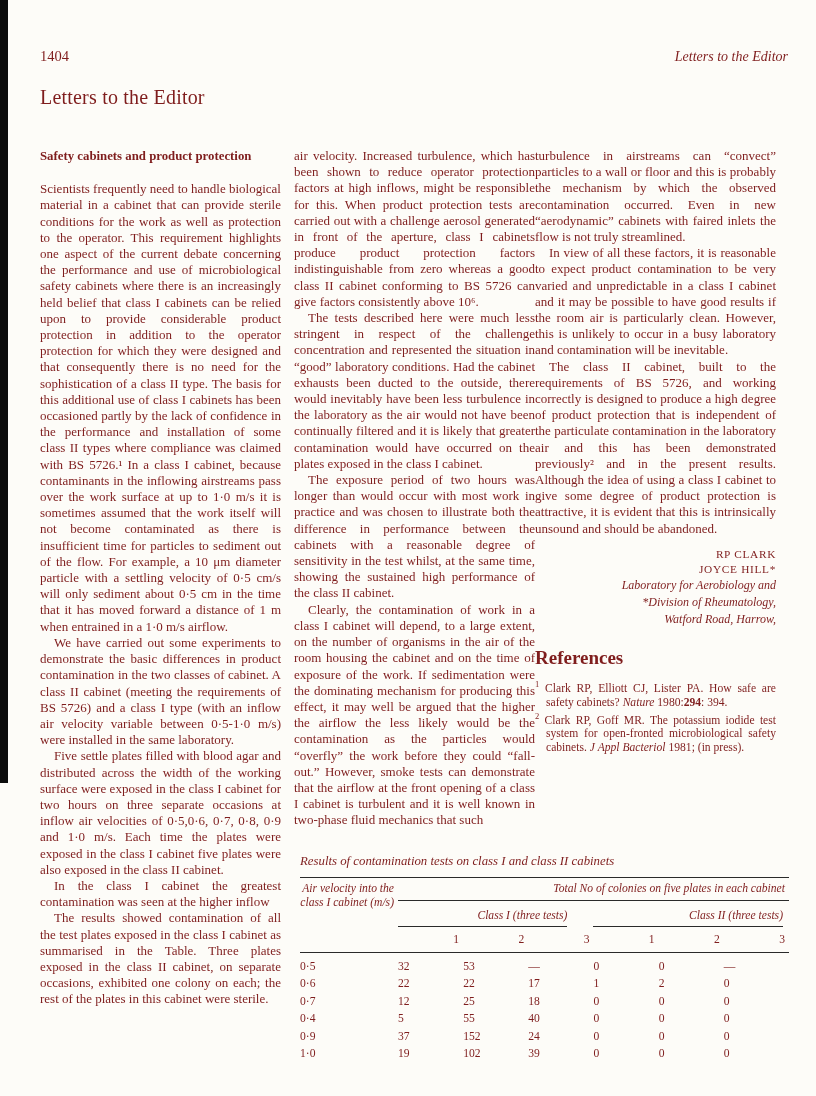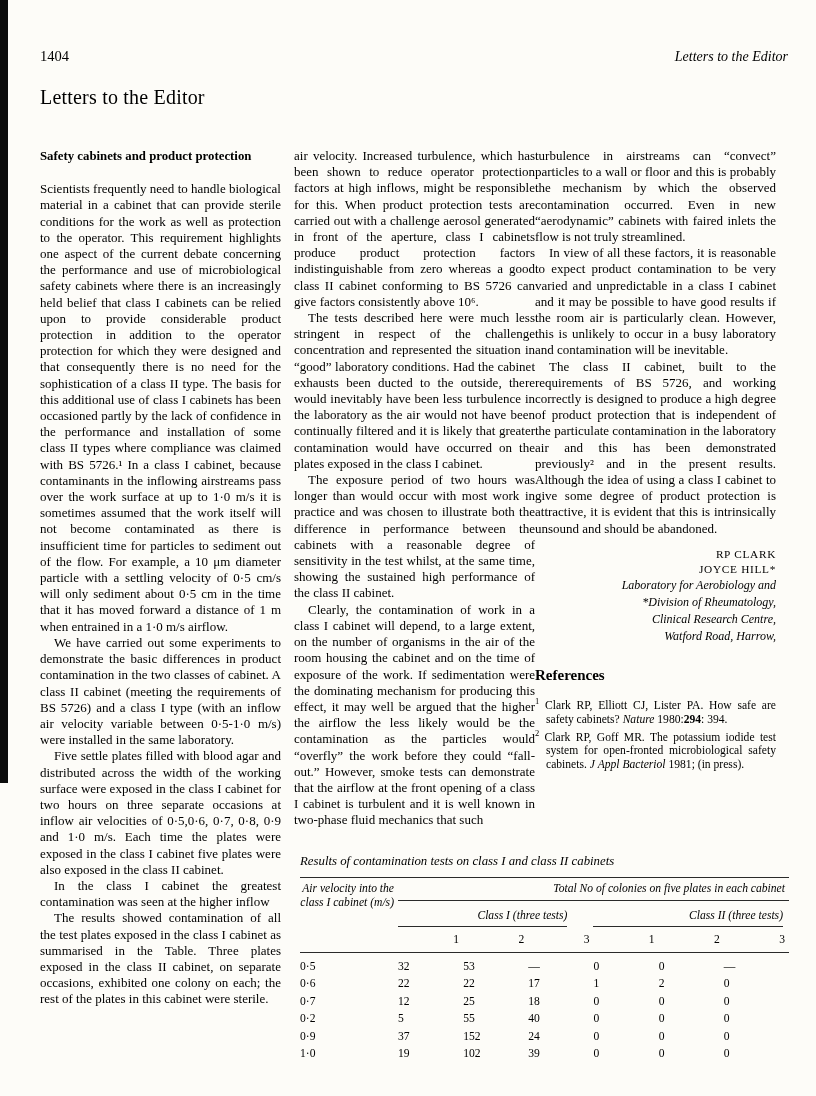--- a/index.html
+++ b/index.html
@@ -1,18 +1,18 @@
 <!DOCTYPE html>
 <html lang="en"><head>
 <meta charset="utf-8">
 <style>
   html,body { margin:0; padding:0; background:#fdfcf8; }
   .page {
     position:relative; width:816px; height:1096px; overflow:hidden;
-    background:#fdfcf8; color:#000000;
+    background:#fdfcf8; color:#7f1d1d;
     font-family:"Liberation Serif","DejaVu Serif",serif;
   }
   .scan-edge { position:absolute; left:0; top:0; width:8px; height:783px; background:#0c0c0c; }
 
   .page-header {
     position:absolute; top:48px; left:40px; right:28px;
     display:flex; justify-content:space-between; align-items:baseline;
     font-size:14.5px;
   }
   .running-header { font-style:italic; font-size:14px; }
@@ -39,21 +39,21 @@
   }
 
   .right-group { flex:0 0 495px; width:495px; display:flex; flex-direction:column; }
   .cols-23 { display:flex; min-height:692px; align-items:flex-start; }
 
   .signature { margin-top:10px; text-align:right; }
   .sig-name { font-size:11.3px; letter-spacing:0.7px; line-height:15px; }
   .sig-affil { font-style:italic; font-size:12px; line-height:17px; }
 
   .references { margin-top:22px; }
-  .ref-heading { font-weight:bold; font-size:15px; margin:0 0 12px 0; text-align:left; }
+  .ref-heading { font-weight:bold; font-size:19px; margin:0 0 12px 0; text-align:left; }
   .ref-item {
     font-size:11.6px; line-height:13.8px; margin:0 0 1px 0;
     padding-left:11px; text-indent:-11px; text-align:justify;
   }
   .ref-item sup { font-size:8.5px; }
   .ref-item .journal { font-style:italic; }
   .ref-item .vol { font-weight:bold; }
 
   .table-block { margin-top:14px; padding-left:6px; }
   .table-caption { font-style:italic; font-size:12.8px; margin:0 0 8px 0; }
@@ -111,21 +111,20 @@
         <div class="col">
           <p>turbulence in airstreams can “convect” particles to a wall or floor and this is probably the mechanism by which the observed contamination occurred. Even in new “aerodynamic” cabinets with faired inlets the flow is not truly streamlined.</p>
           <p class="indent">In view of all these factors, it is reasonable to expect product contamination to be very varied and unpredictable in a class I cabinet and it may be possible to have good results if the room air is particularly clean. However, this is unlikely to occur in a busy laboratory and contamination will be inevitable.</p>
           <p class="indent">The class II cabinet, built to the requirements of BS 5726, and working correctly is designed to produce a high degree of product protection that is independent of the particulate contamination in the laboratory air and this has been demonstrated previously² and in the present results. Although the idea of using a class I cabinet to give some degree of product protection is attractive, it is evident that this is intrinsically unsound and should be abandoned.</p>
 
           <div class="signature">
             <div class="sig-name">RP CLARK</div>
             <div class="sig-name">JOYCE HILL*</div>
             <div class="sig-affil">Laboratory for Aerobiology and</div>
             <div class="sig-affil">*Division of Rheumatology,</div>
-            <div class="sig-affil">Clinical Research Centre,</div>
             <div class="sig-affil">Watford Road, Harrow,</div>
           </div>
 
           <div class="references">
             <h3 class="ref-heading">References</h3>
             <p class="ref-item"><sup>1</sup> <span>Clark RP, Elliott CJ, Lister PA. How safe are safety cabinets? </span><span class="journal">Nature</span><span> 1980:</span><span class="vol">294</span><span>: 394.</span></p>
             <p class="ref-item"><sup>2</sup> <span>Clark RP, Goff MR. The potassium iodide test system for open-fronted microbiological safety cabinets. </span><span class="journal">J Appl Bacteriol</span><span> 1981; (in press).</span><span class="vol"></span><span></span></p>
           </div>
         </div>
       </div>
@@ -186,21 +185,21 @@
             <tr>
               <td>0·7</td>
               <td>12</td>
               <td>25</td>
               <td>18</td>
               <td>0</td>
               <td>0</td>
               <td>0</td>
             </tr>
             <tr>
-              <td>0·2</td>
+              <td>0·4</td>
               <td>5</td>
               <td>55</td>
               <td>40</td>
               <td>0</td>
               <td>0</td>
               <td>0</td>
             </tr>
             <tr>
               <td>0·9</td>
               <td>37</td>

